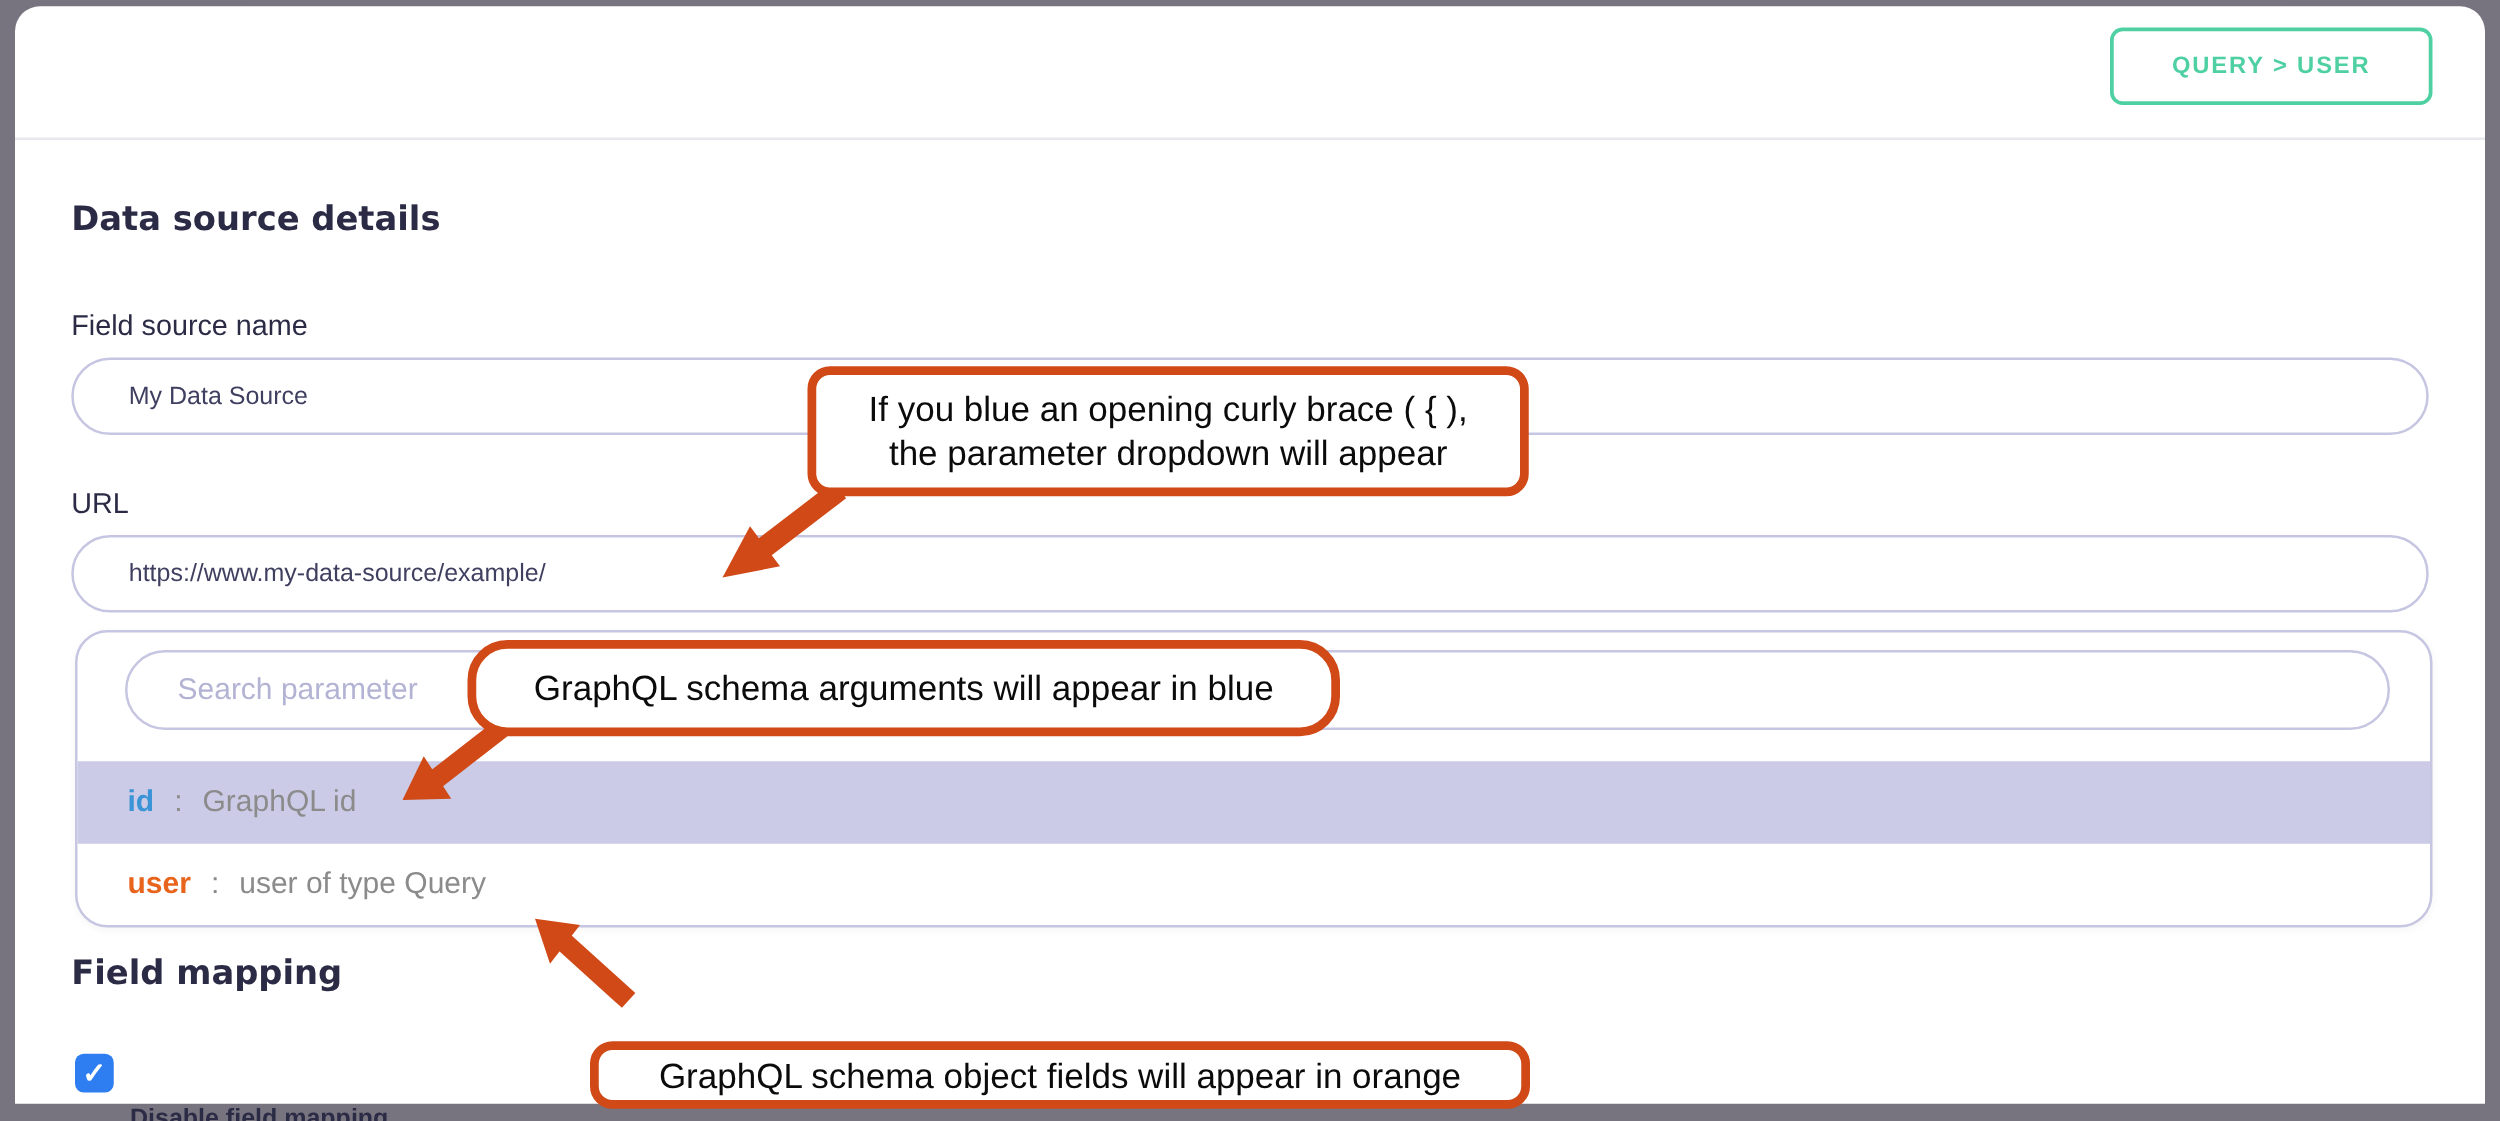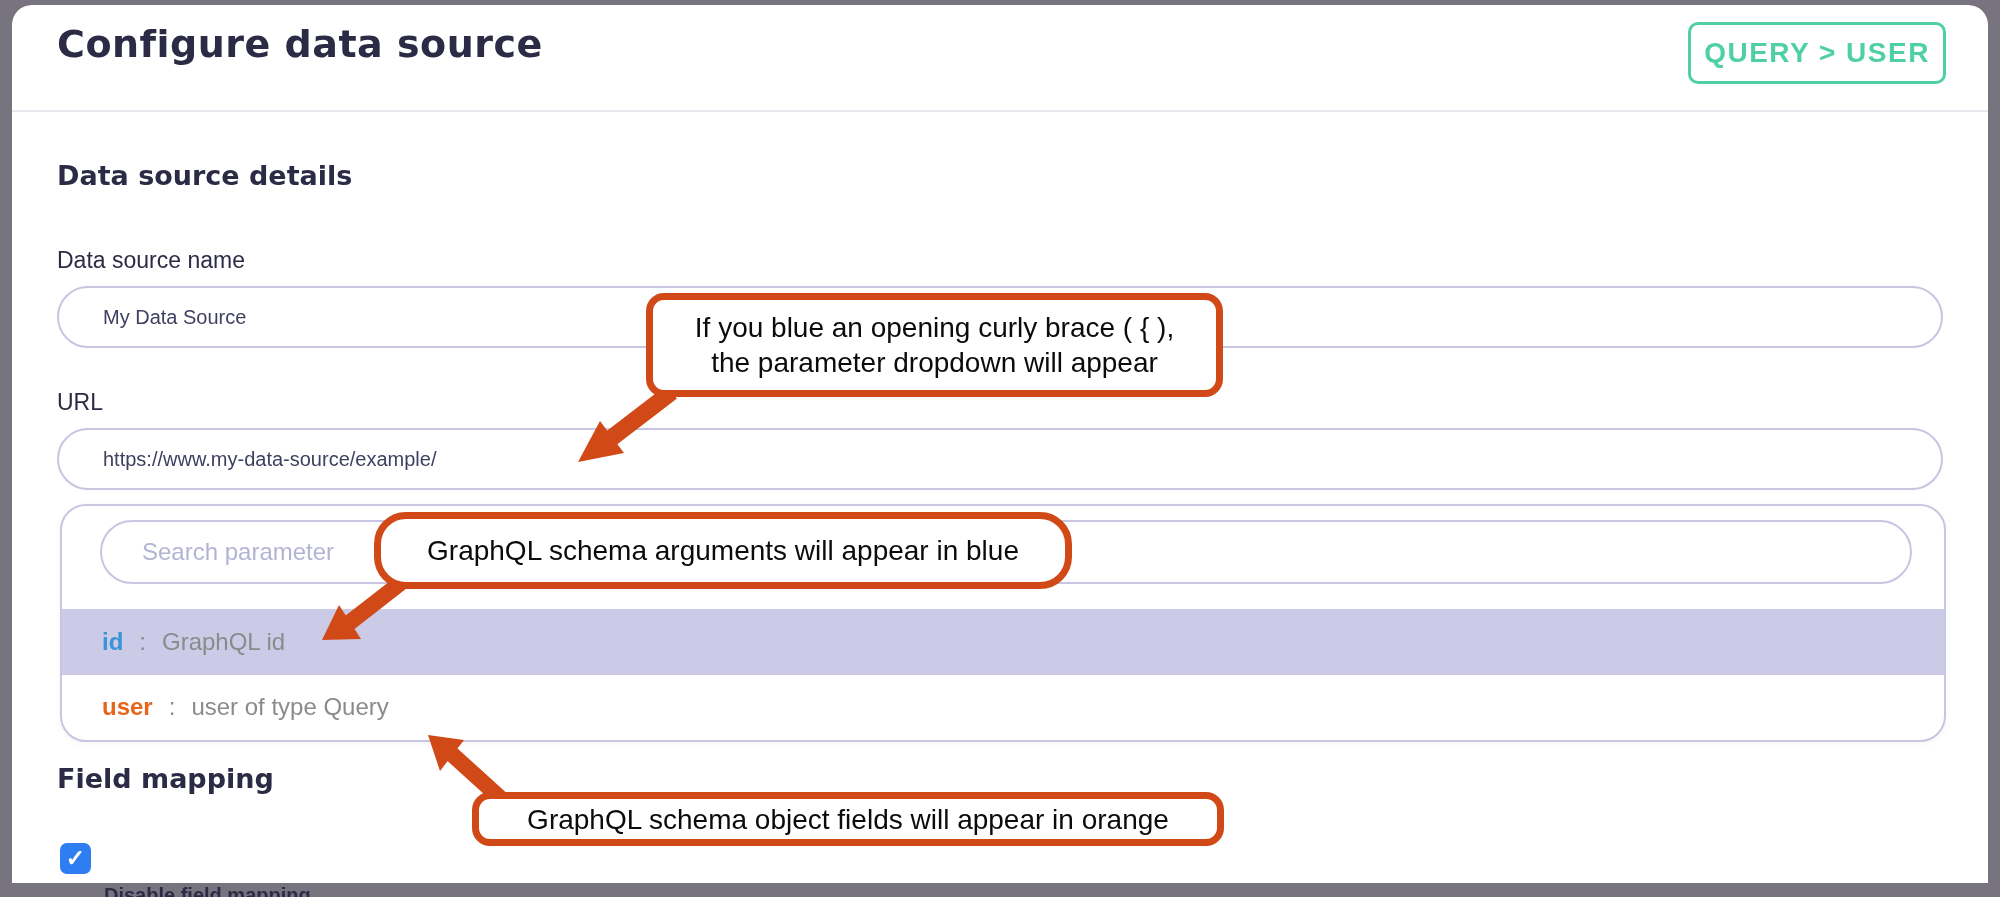--- a/index.html
+++ b/index.html
@@ -31,21 +31,21 @@
   .header-divider{position:absolute;left:12px;top:110px;width:1976px;height:2px;background:var(--divider);}
   .page-title{
     position:absolute;left:57px;top:22px;
     font-family:"DejaVu Sans",sans-serif;
     font-size:38px;font-weight:700;color:var(--heading-navy);letter-spacing:.5px;
   }
   .badge{
     position:absolute;left:1688px;top:22px;width:258px;height:62px;
     border:3px solid var(--accent-teal);border-radius:10px;background:#fff;
     display:flex;align-items:center;justify-content:center;
-    color:var(--accent-teal);font-size:28px;font-weight:700;letter-spacing:1.5px;
+    color:var(--accent-teal);font-size:19px;font-weight:700;letter-spacing:1.5px;
     cursor:pointer;
   }
   .section-title{
     position:absolute;left:57px;
     font-family:"DejaVu Sans",sans-serif;
     font-size:27px;font-weight:700;color:var(--heading-navy);
   }
   .field-label{
     position:absolute;left:57px;
     font-size:23px;color:var(--heading-navy);
@@ -90,36 +90,35 @@
     font-size:20px;font-weight:700;color:var(--heading-navy);margin-top:40px;
   }
   .callout{
     position:absolute;background:#fff;
     border:7px solid var(--annotation-orange);border-radius:18px;
     display:flex;flex-direction:column;align-items:center;justify-content:center;
     text-align:center;font-size:28px;color:#0b0b0b;line-height:35px;z-index:6;
   }
   .callout-1{left:646px;top:293px;width:577px;height:104px;}
   .callout-2{left:374px;top:512px;width:698px;height:77px;border-radius:32px;}
-  .callout-3{left:472px;top:792px;width:752px;height:54px;}
+  .callout-3{left:472px;top:833px;width:752px;height:54px;}
   .arrows{position:absolute;left:0;top:0;width:2000px;height:897px;z-index:5;pointer-events:none;color:var(--annotation-orange);}
 </style>
 </head>
 <body>
 
 <div class="page">
   <div class="card"></div>
 
-  <div class="page-title">Configure data source</div>
   <div class="badge">QUERY &gt; USER</div>
   <div class="header-divider"></div>
 
   <div class="section-title" style="top:160px;">Data source details</div>
 
-  <div class="field-label" style="top:247px;">Data source name</div>
+  <div class="field-label" style="top:247px;">Field source name</div>
   <input class="text-input" style="top: 286px;" type="text" value="My Data Source">
 
   <div class="field-label" style="top:389px;">URL</div>
   <input class="text-input" style="top: 428px;" type="text" value="https://www.my-data-source/example/">
 
   <div class="dropdown-panel"></div>
   <input class="search-input" type="text" placeholder="Search parameter" style="">
 
   <div class="option-row highlighted" style="top:609px;">
     <span class="option-name blue">id</span>

